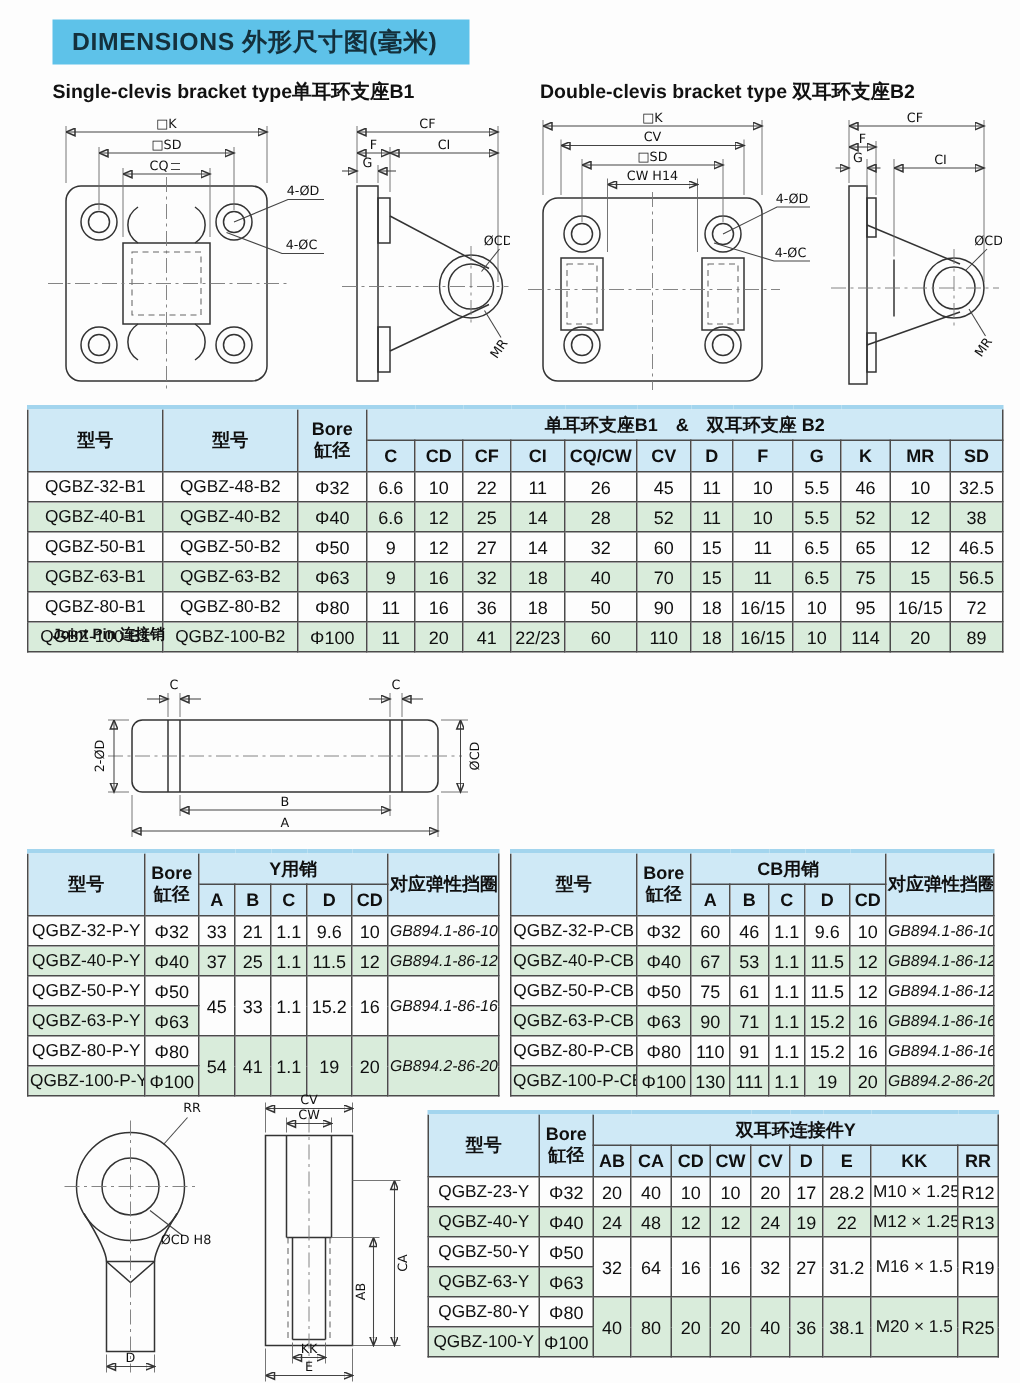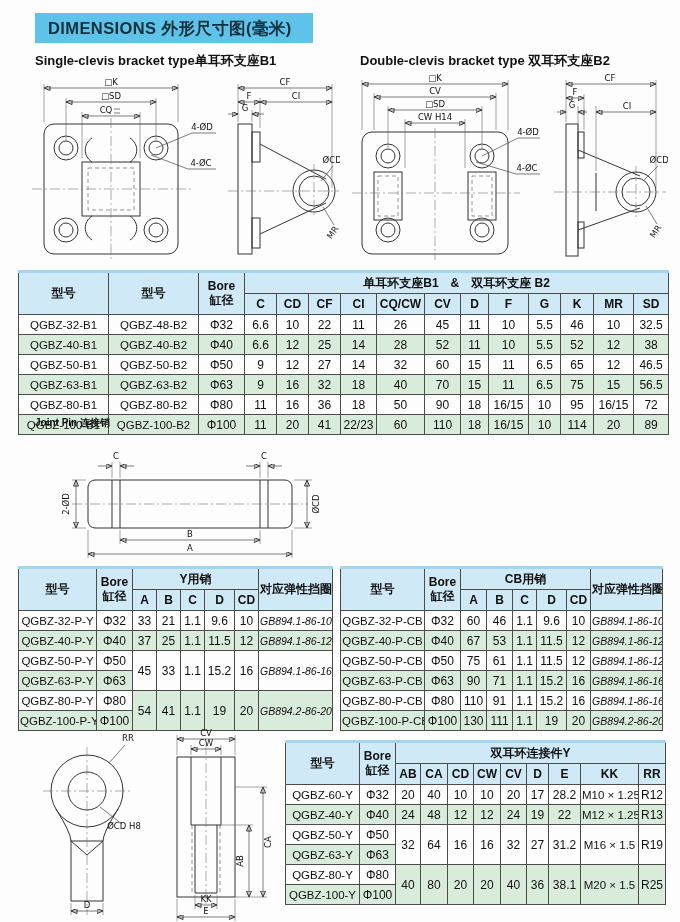--- a/index.html
+++ b/index.html
@@ -647,21 +647,21 @@
         <th>CA</th>
         <th>CD</th>
         <th>CW</th>
         <th>CV</th>
         <th>D</th>
         <th>E</th>
         <th>KK</th>
         <th>RR</th>
       </tr>
       <tr>
-        <td class="model">QGBZ-60-Y</td>
+        <td class="model">QGBZ-23-Y</td>
             <td>Φ32</td>
             <td>20</td>
             <td>40</td>
             <td>10</td>
             <td>10</td>
             <td>20</td>
             <td>17</td>
             <td>28.2</td>
             <td class="model">M10 × 1.25</td>
             <td>R12</td>

